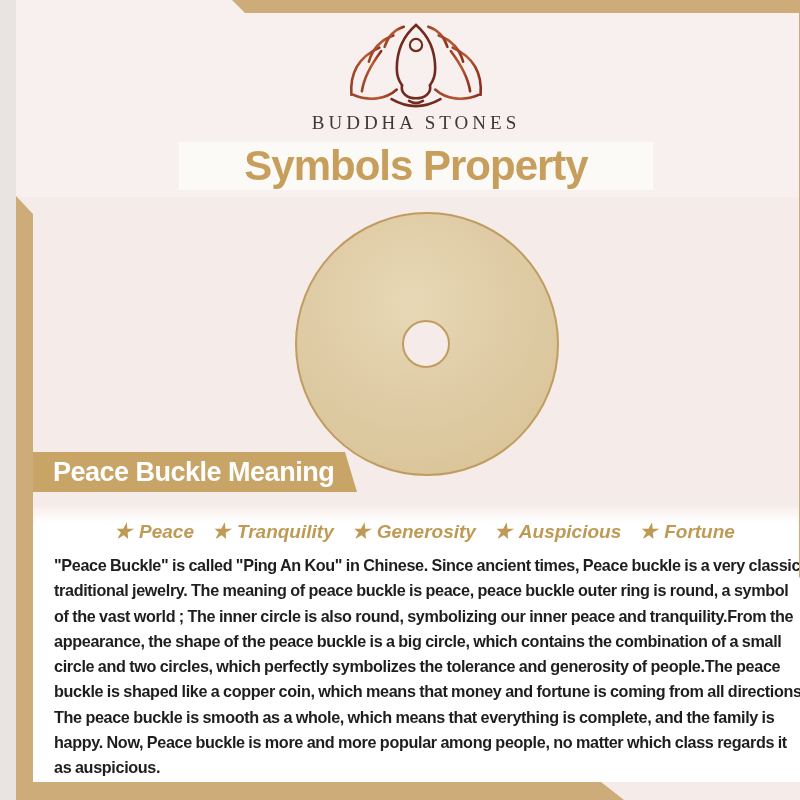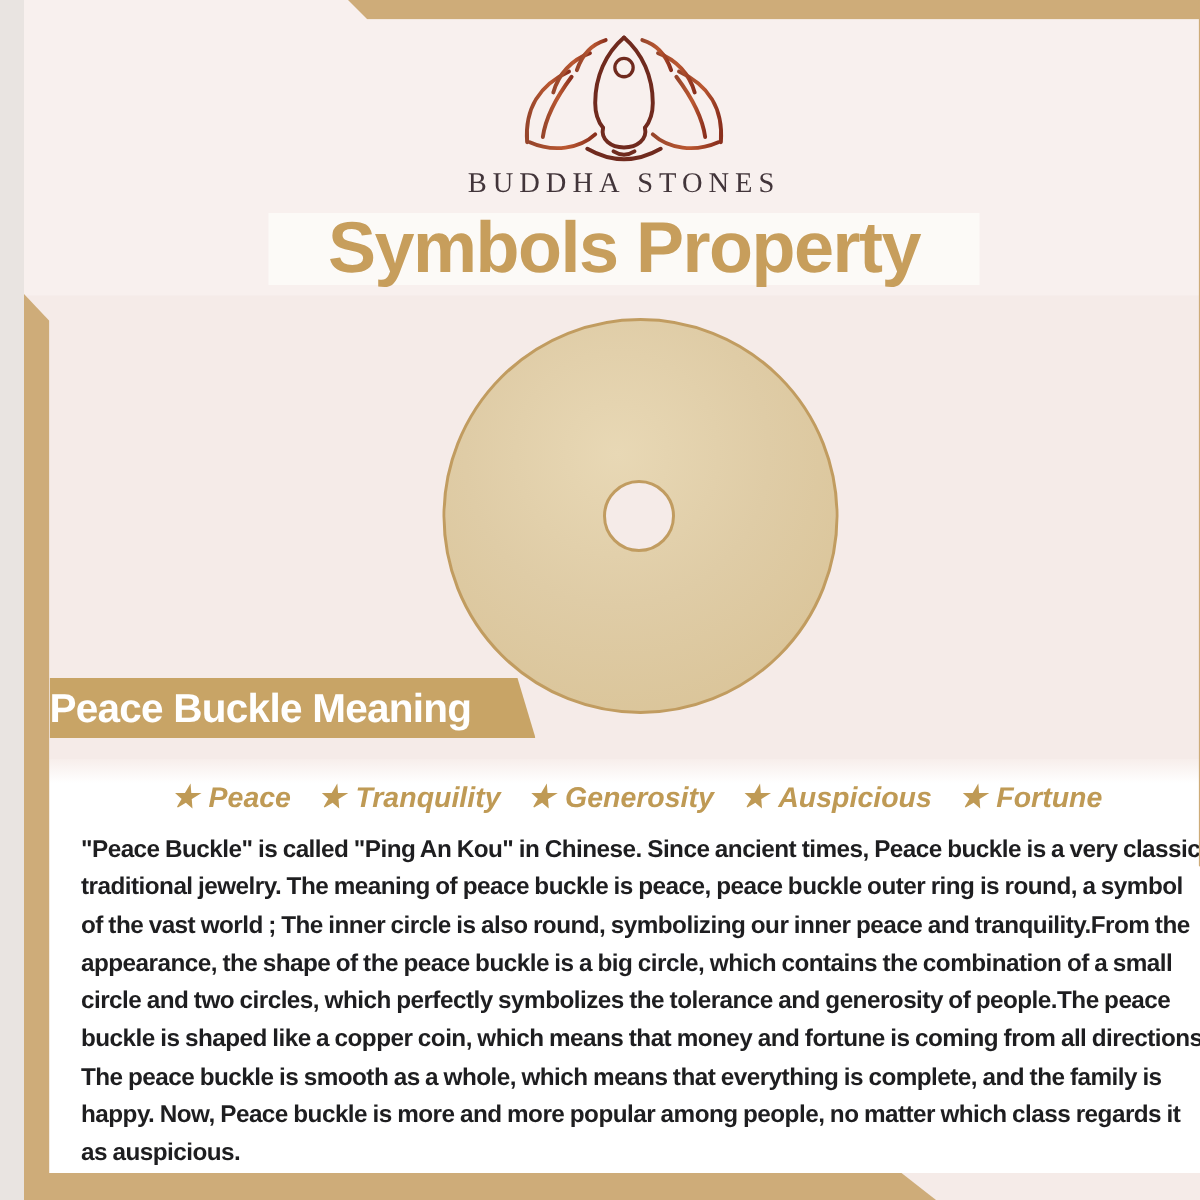--- a/index.html
+++ b/index.html
@@ -23,41 +23,41 @@
   .brand{
     position:absolute;left:0;top:112px;width:800px;text-align:center;z-index:3;
     font-family:"Liberation Serif",serif;font-size:19px;letter-spacing:4px;
     color:#42353a;font-weight:400;
   }
   .title-banner{
     position:absolute;left:163px;top:142px;width:474px;height:48px;z-index:3;
     background:#fcfaf7;display:flex;align-items:center;justify-content:center;
   }
   .title-banner .title{
-    font-size:48px;font-weight:700;color:#c79e5c;letter-spacing:-1px;line-height:48px;
+    font-size:42px;font-weight:700;color:#c79e5c;letter-spacing:-1px;line-height:48px;
   }
   
   .buckle{
     position:absolute;left:279px;top:212px;width:264px;height:264px;border-radius:50%;
     box-sizing:border-box;border:2px solid #c19c60;z-index:2;
     background:radial-gradient(circle at 44% 34%, #e8d8b5 0%, #dfcca6 45%, #d8c193 100%);
   }
   .buckle-hole{
     position:absolute;left:386px;top:320px;width:48px;height:48px;border-radius:50%;
     box-sizing:border-box;border:2px solid #c19c60;background:#f5ebe8;z-index:3;
   }
   
   .ribbon{
     position:absolute;left:17px;top:452px;width:324px;height:40px;z-index:4;
     background:#c8a466;clip-path:polygon(0 0,calc(100% - 12px) 0,100% 100%,0 100%);
     display:flex;align-items:center;
   }
   .ribbon .ribbon-label{
     color:#ffffff;font-weight:700;font-size:27px;letter-spacing:-0.5px;
-    line-height:40px;
+    padding-left:20px;line-height:40px;
   }
   
   .white-section{
     position:absolute;left:17px;top:506px;width:783px;height:276px;z-index:2;
     background:linear-gradient(180deg,#f7eeeb 0,#ffffff 16px,#ffffff 100%);
   }
   .tags{
     padding-top:13px;text-align:center;color:#bf9a55;font-weight:700;font-size:19px;
     white-space:nowrap;
     font-style:italic;

